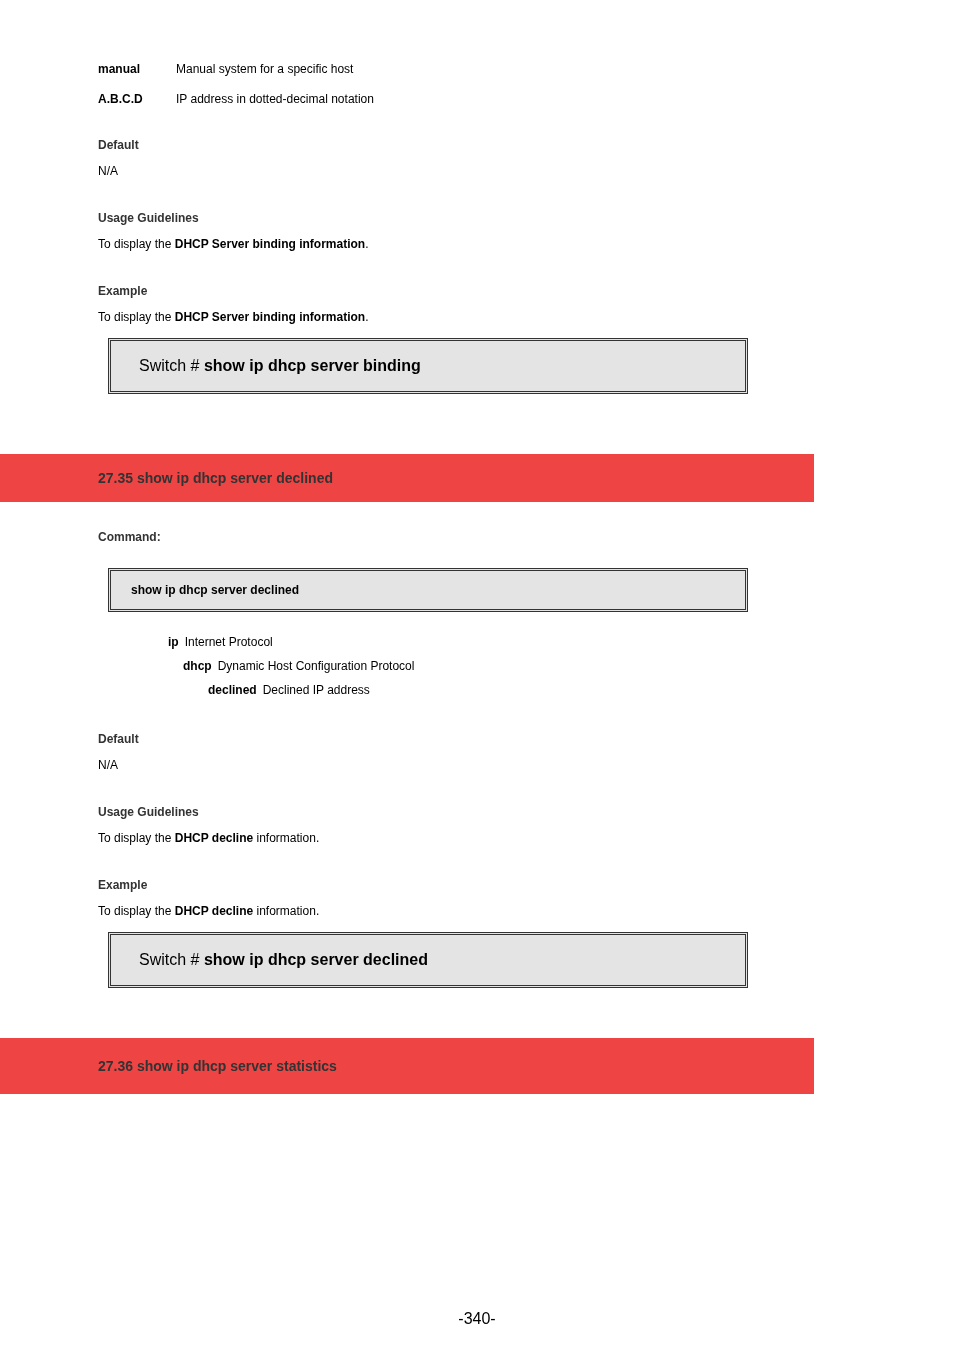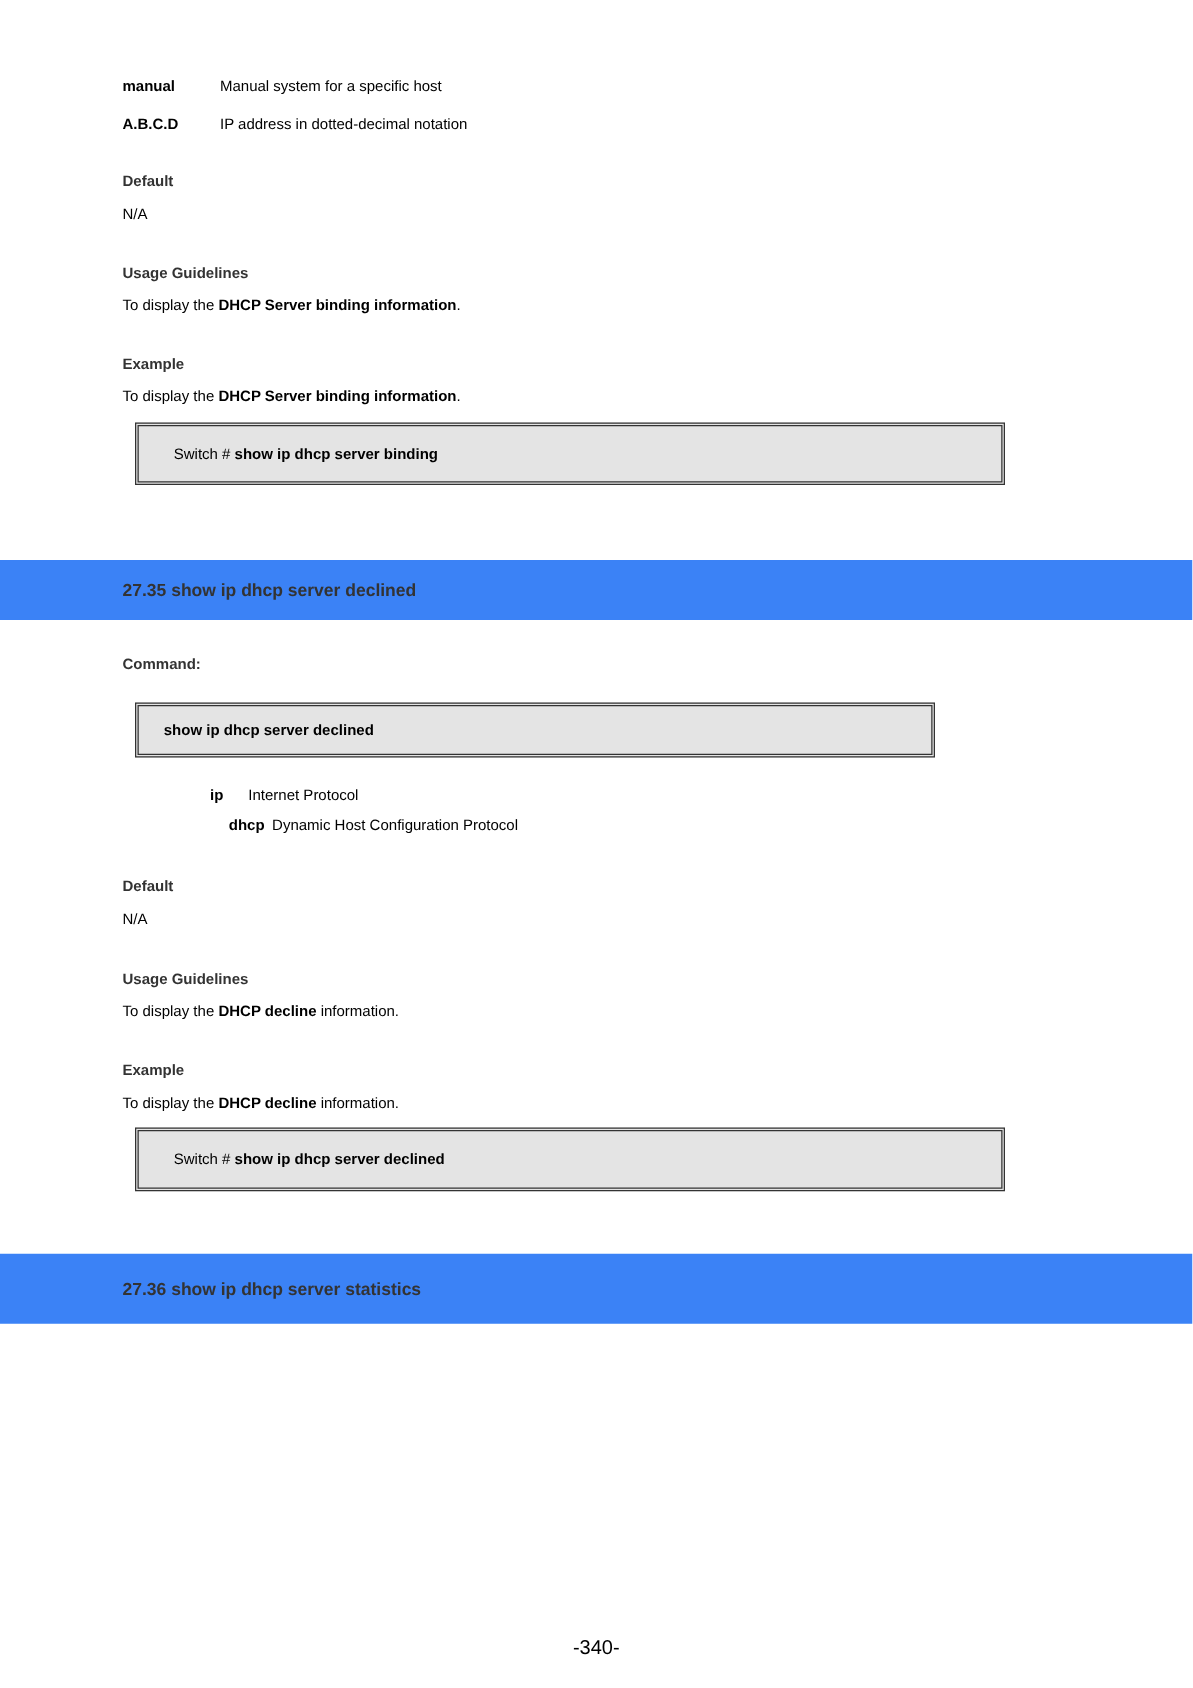--- a/index.html
+++ b/index.html
@@ -16,54 +16,54 @@
   .content { width: 100%; }
   .def-row { display: flex; margin-bottom: 12px; line-height: 1.5; }
   .def-term { width: 78px; flex-shrink: 0; font-weight: bold; }
   .def-desc { flex: 1; }
   .section-label { font-weight: bold; margin-top: 30px; margin-bottom: 10px; color: #333; }
   .plain { margin-bottom: 10px; line-height: 1.6; }
   .bold-inline { font-weight: bold; }
   .code-box {
     margin-top: 8px;
     margin-left: 10px;
-    width: 696px;
+    width: 640px;
     padding: 14px 28px;
     background: #e4e4e4;
     border: 3px double #333;
-    font-size: 12px;
+    font-size: 16px;
     line-height: 1.4;
   }
   .code-box .cmd-bold { font-weight: bold; }
   .section-header {
     margin-top: 60px;
     margin-left: -98px;
-    width: 954px;
-    background: #3b82f6;
+    width: 814px;
+    background: #ef4444;
     padding: 16px 98px;
     font-weight: bold;
     color: #333;
     font-size: 14px;
   }
   .syntax-box {
     margin-top: 24px;
     margin-left: 10px;
     width: 640px;
     padding: 12px 20px;
     background: #e4e4e4;
     border: 3px double #333;
     font-weight: bold;
     font-size: 12px;
   }
   .syntax-tree { margin-top: 18px; line-height: 2.0; }
   .syntax-line { display: flex; }
   .syntax-key { font-weight: bold; }
   .syntax-desc { margin-left: 6px; }
   .indent-1 { padding-left: 40px; }
-  .indent-2 { padding-left: 70px; gap: 14px; }
+  .indent-2 { padding-left: 70px; }
   .indent-3 { padding-left: 85px; }
   .indent-4 { padding-left: 95px; }
   .indent-5 { padding-left: 110px; }
   .page-num {
     position: absolute;
     bottom: 22px;
     left: 0;
     width: 100%;
     text-align: center;
     font-size: 16px;
@@ -108,20 +108,24 @@
 
   <div class="syntax-tree">
     <div class="syntax-line indent-2">
       <span class="syntax-key">ip</span>
       <span class="syntax-desc">Internet Protocol</span>
     </div>
     <div class="syntax-line indent-3">
       <span class="syntax-key">dhcp</span>
       <span class="syntax-desc">Dynamic Host Configuration Protocol</span>
     </div>
+    <div class="syntax-line indent-5">
+      <span class="syntax-key">declined</span>
+      <span class="syntax-desc">Declined IP address</span>
+    </div>
   </div>
 
   <div class="section-label">Default</div>
   <div class="plain">N/A</div>
 
   <div class="section-label">Usage Guidelines</div>
   <div class="plain">
     <span>To display the </span><span class="bold-inline">DHCP decline</span><span> information.</span>
   </div>
 

